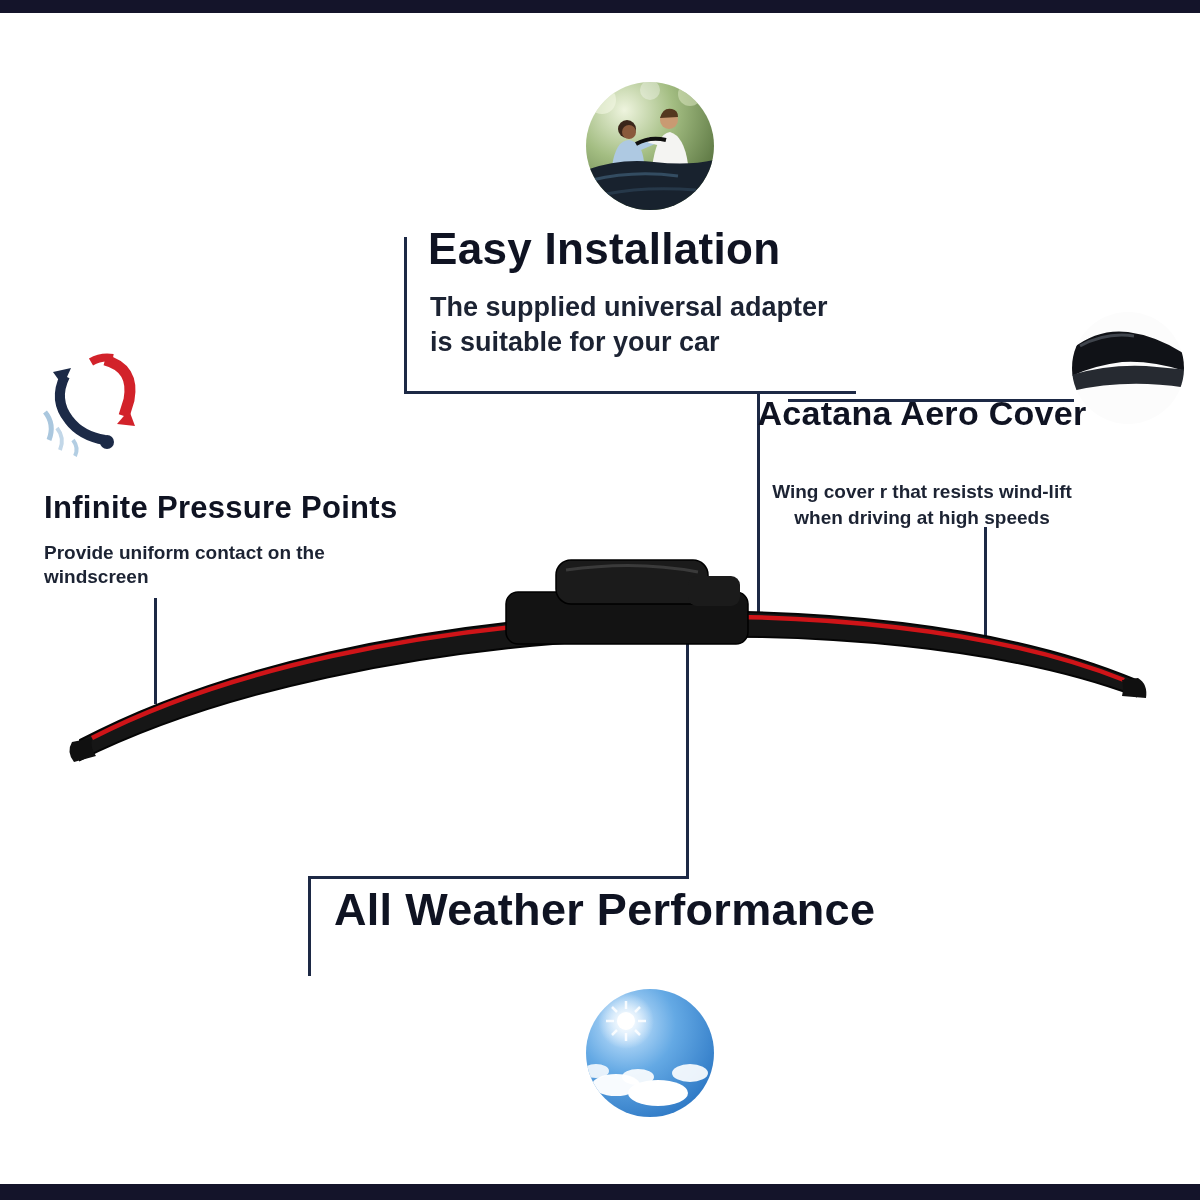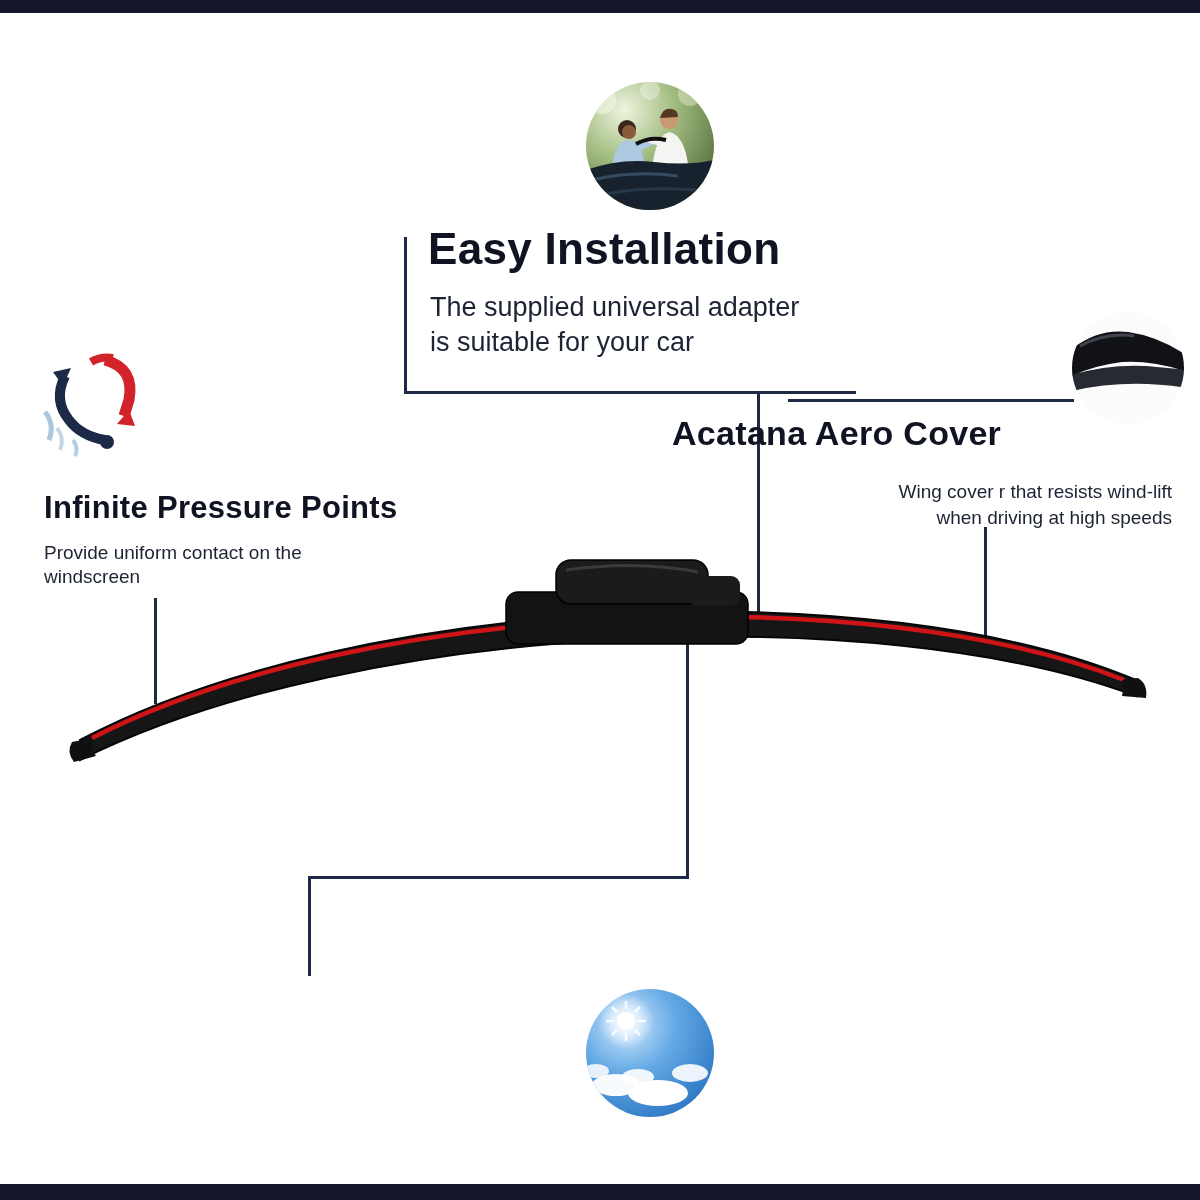--- a/index.html
+++ b/index.html
@@ -24,30 +24,30 @@
 
   .wiper { position: absolute; left: 0; top: 0; width: 1200px; height: 1200px; }
 
   .title {
     position: absolute; margin: 0;
     font-weight: 800; letter-spacing: 0.3px;
     color: var(--heading-color, #0f1322);
   }
   .desc {
     position: absolute; margin: 0;
-    font-weight: 400;
+    font-weight: 700;
     color: var(--body-text-color, #1c2333);
     white-space: pre-line;
   }
 
   .t-install { left: 428px; top: 224px; font-size: 44px; }
   .d-install { left: 430px; top: 290px; font-size: 27px; line-height: 35px; }
 
-  .t-aero { left: 672px; top: 414px; width: 500px; text-align: left; font-size: 34px; }
-  .d-aero { left: 672px; top: 479px; width: 500px; text-align: right; font-size: 19px; line-height: 26px; }
+  .t-aero { left: 672px; top: 394px; width: 500px; text-align: center; font-size: 34px; }
+  .d-aero { left: 672px; top: 479px; width: 500px; text-align: center; font-size: 19px; line-height: 26px; }
 
   .t-press { left: 44px; top: 490px; font-size: 31px; }
   .d-press { left: 44px; top: 541px; font-size: 19px; line-height: 24px; }
 
   .t-weather { left: 334px; top: 884px; font-size: 45px; }
   .d-weather { left: 334px; top: 944px; font-size: 27px; }
 </style>
 </head>
 <body>
 
@@ -172,14 +172,15 @@
 is suitable for your car</p>
 
   <h2 class="title t-aero">Acatana Aero Cover</h2>
   <p class="desc d-aero">Wing cover r that resists wind-lift
 when driving at high speeds</p>
 
   <h2 class="title t-press">Infinite Pressure Points</h2>
   <p class="desc d-press">Provide uniform contact on the
 windscreen</p>
 
+  <h2 class="title t-weather">All Weather Performance</h2>
 
 </div>
 
 </body></html>

